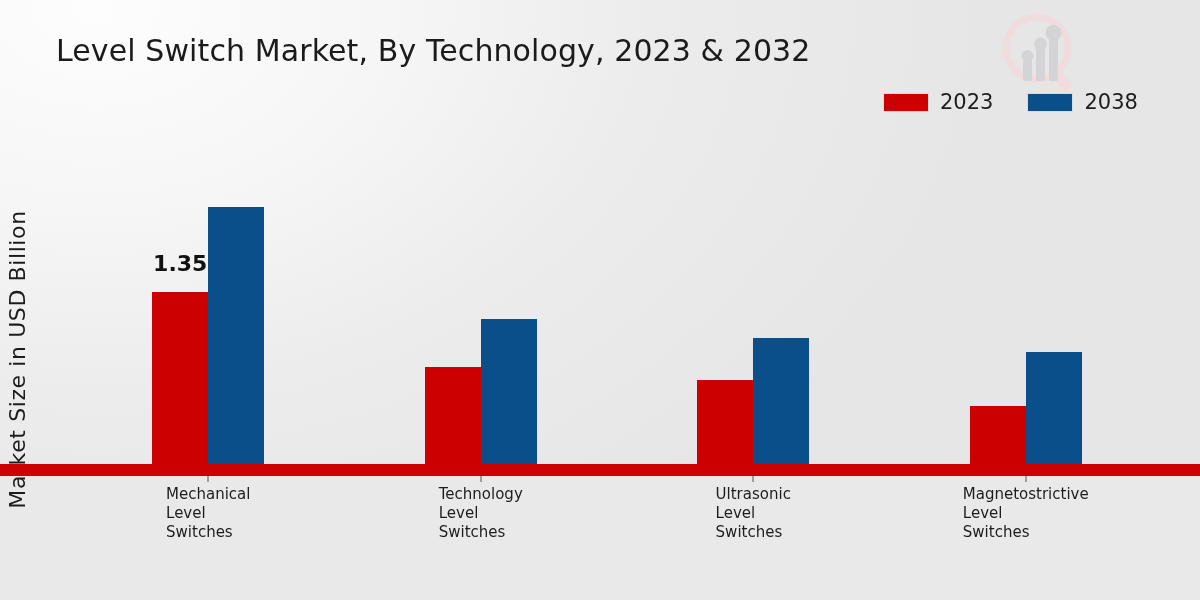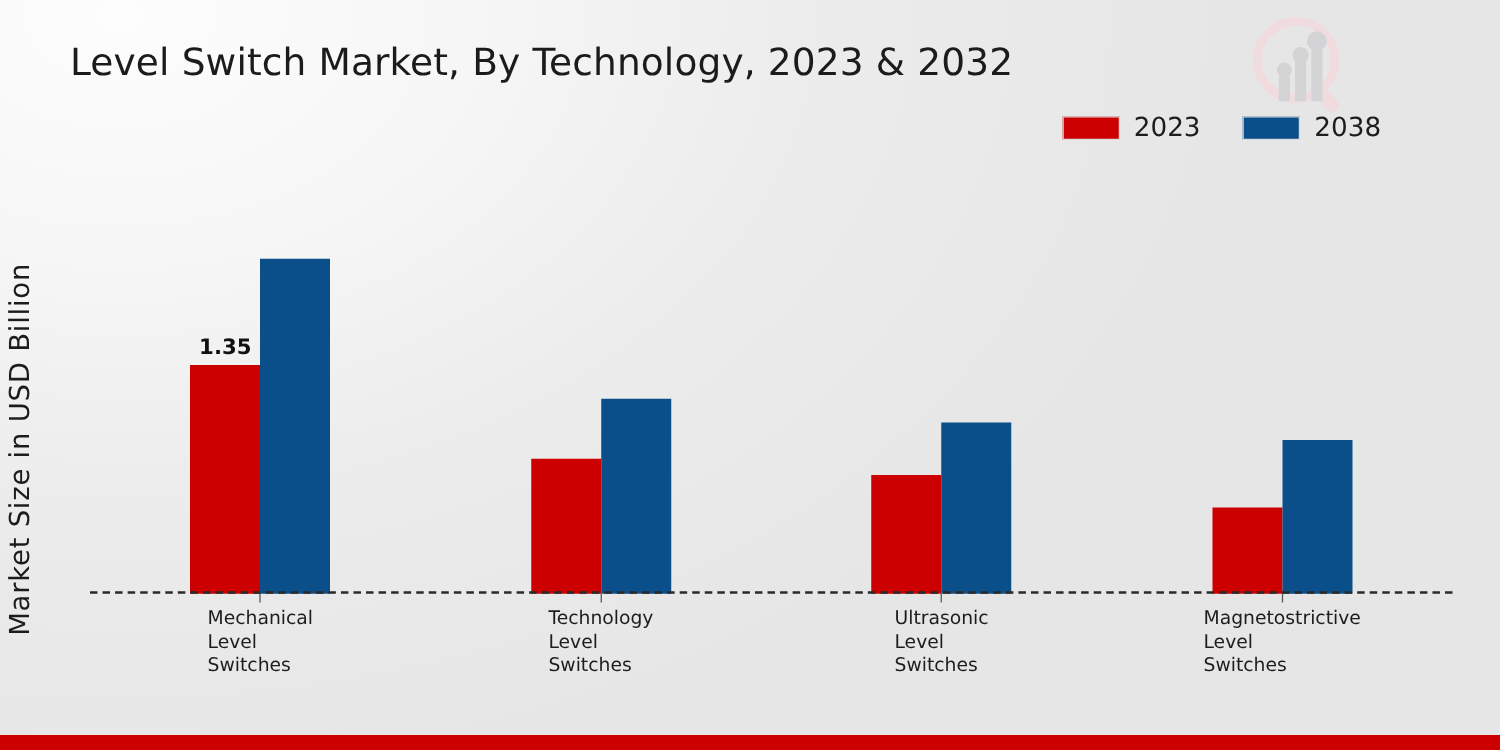--- a/index.html
+++ b/index.html
@@ -10,21 +10,21 @@
     width: 1200px;
     height: 600px;
     font-family: "DejaVu Sans", sans-serif;
     background: #e9e9e9;
     overflow: hidden;
   }
 
   .figure {
     position: relative;
     width: 1200px;
-    height: 600px;
+    height: 476px;
     background:
       radial-gradient(ellipse 900px 620px at 8% 2%, #fdfdfd 0%, #f6f6f6 32%, #ececec 62%, #e6e6e6 100%);
     box-sizing: border-box;
   }
 
   
   .watermark {
     position: absolute;
     left: 995px;
     top: 8px;
@@ -42,21 +42,21 @@
     font-weight: 400;
     color: #1b1b1b;
     letter-spacing: 0.1px;
     white-space: nowrap;
     font-family: "DejaVu Sans", sans-serif;
   }
 
   
   .legend {
     position: absolute;
-    left: 850px;
+    left: 883px;
     top: 90px;
     display: flex;
     align-items: center;
     gap: 34px;
   }
   .legend-item {
     display: flex;
     align-items: center;
     gap: 11px;
   }
@@ -130,22 +130,22 @@
     position: relative;
   }
   .bar.y2023 { background: #cc0000; }
   .bar.y2032 { background: #0a4e8a; }
 
   .bar-value {
     position: absolute;
     bottom: 100%;
     left: 50%;
     transform: translateX(-50%);
-    margin-bottom: 4px;
-    font-size: 17px;
+    margin-bottom: 16px;
+    font-size: 22px;
     font-weight: bold;
     color: #111111;
     white-space: nowrap;
   }
 
   .tick {
     position: absolute;
     bottom: -7px;
     left: 50%;
     transform: translateX(-50%);

